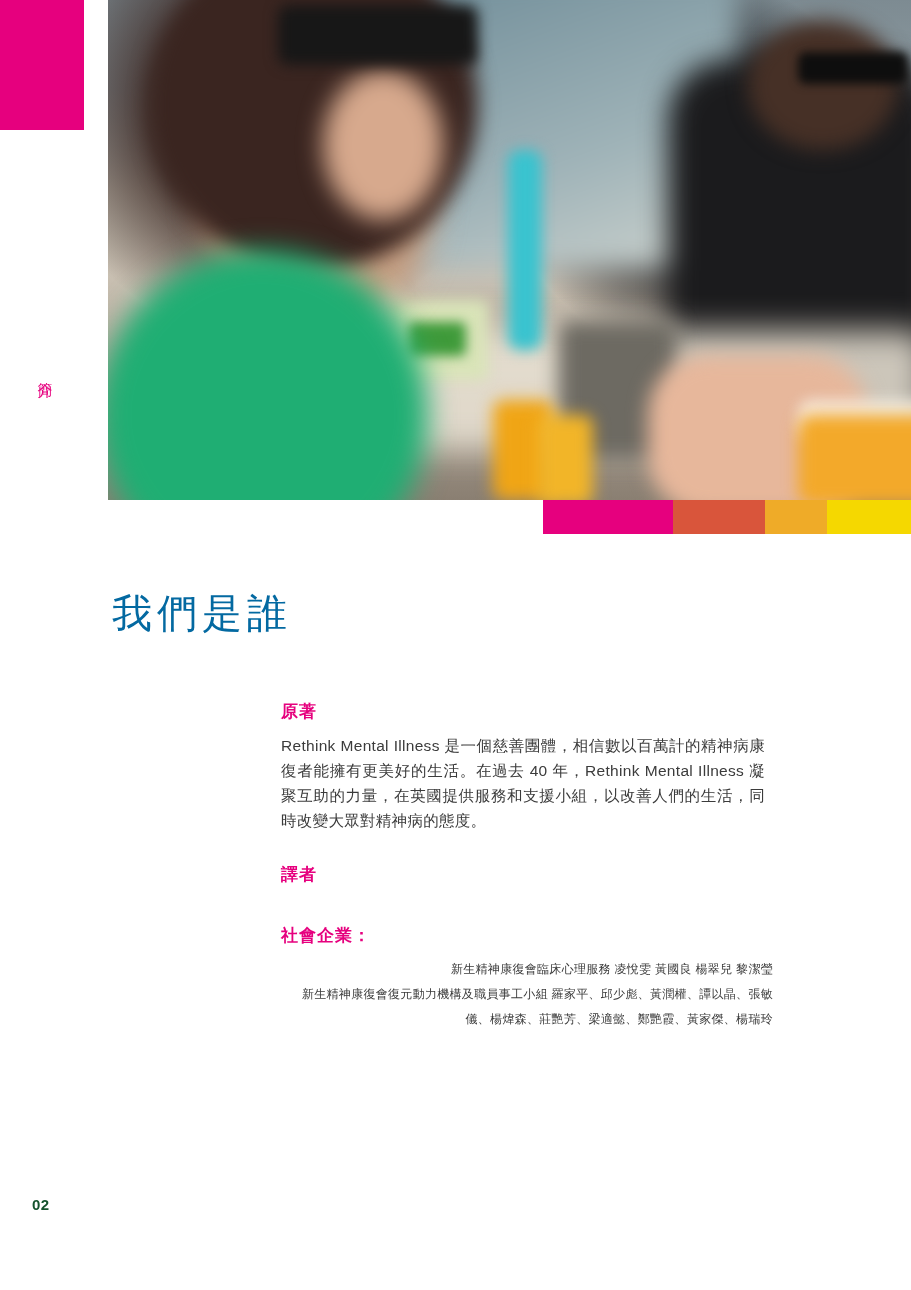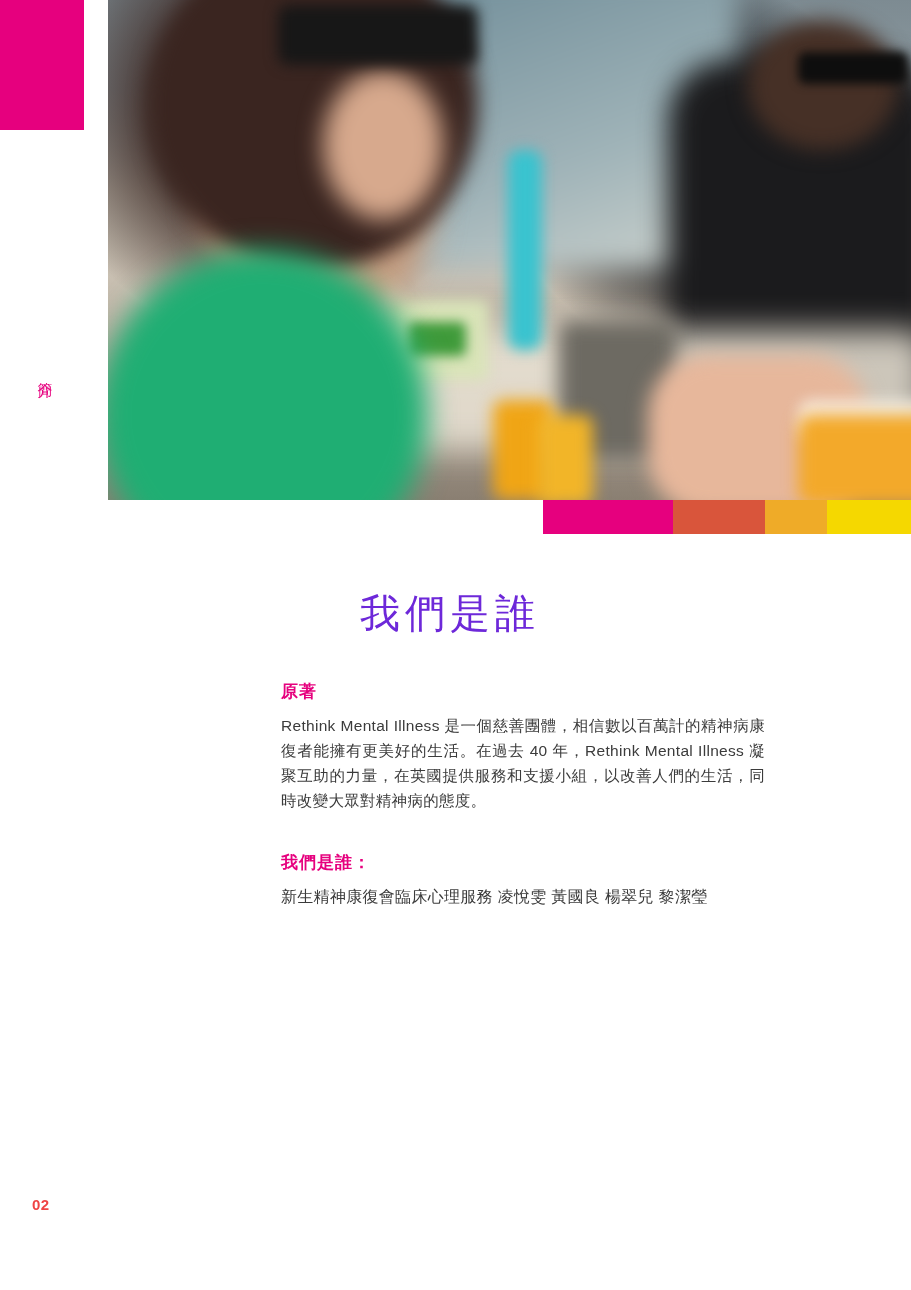--- a/index.html
+++ b/index.html
@@ -40,21 +40,21 @@
     font-size: 15px;
     line-height: 22px;
     letter-spacing: 1px;
     writing-mode: vertical-rl;
     text-orientation: upright;
   }
   .page-number {
     position: absolute;
     left: 32px;
     top: 1196px;
-    color: #ef4444;
+    color: #14532d;
     font-size: 15px;
     font-weight: bold;
     letter-spacing: 0.5px;
   }
 
   
   .hero {
     position: absolute;
     left: 108px;
     top: 0;
@@ -212,32 +212,31 @@
   .swatch { height: 34px; }
 
   
   .content {
     position: absolute;
     left: 108px;
     top: 585px;
     width: 680px;
   }
   .headline {
-    color: #6d28d9;
+    color: #0369a1;
     font-size: 40px;
     letter-spacing: 5px;
     font-weight: normal;
     margin: 0 0 0 4px;
     line-height: 56px;
-    text-align: center;
   }
   .body-col {
     position: absolute;
     left: 281px;
-    top: 680px;
+    top: 700px;
     width: 492px;
   }
   .sec-title {
     color: #e6007e;
     font-size: 17px;
     font-weight: bold;
     margin: 0 0 10px 0;
     letter-spacing: 1px;
   }
   .sec-title.second { margin-top: 30px; }
@@ -246,23 +245,24 @@
     color: #3b3b3b;
     font-size: 15.5px;
     line-height: 25px;
     margin: 0 8px 14px 0;
     letter-spacing: 0.3px;
     text-align: justify;
   }
   p.para:last-child { margin-bottom: 0; }
   .team-lines {
     color: #3b3b3b;
-    font-size: 16px;
+    font-size: 12px;
     line-height: 25px;
     letter-spacing: 0.3px;
+    text-align: right;
   }
   .team-lines div { white-space: normal; }
 </style>
 </head>
 <body>
 
 <div class="left-rail">
   <div class="rail-block" style="background: rgb(230, 0, 126);"></div>
   <div class="rail-label">簡介</div>
   <div class="page-number">02</div>
@@ -304,18 +304,20 @@
 
 <div class="content">
   <h1 class="headline">我們是誰</h1>
 </div>
 
 <div class="body-col">
 
   <h2 class="sec-title">原著</h2>
   <p class="para">Rethink Mental Illness 是一個慈善團體，相信數以百萬計的精神病康復者能擁有更美好的生活。在過去 40 年，Rethink Mental Illness 凝聚互助的力量，在英國提供服務和支援小組，以改善人們的生活，同時改變大眾對精神病的態度。</p>
 
-
-  <h2 class="sec-title team">我們是誰：</h2>
+  <h2 class="sec-title second">譯者</h2>
+
+  <h2 class="sec-title team">社會企業：</h2>
   <div class="team-lines">
     <div>新生精神康復會臨床心理服務 凌悅雯 黃國良 楊翠兒 黎潔瑩</div>
+    <div>新生精神康復會復元動力機構及職員事工小組 羅家平、邱少彪、黃潤權、譚以晶、張敏儀、楊煒森、莊艷芳、梁適懿、鄭艷霞、黃家傑、楊瑞玲</div>
   </div>
 </div>
 
 </body></html>

